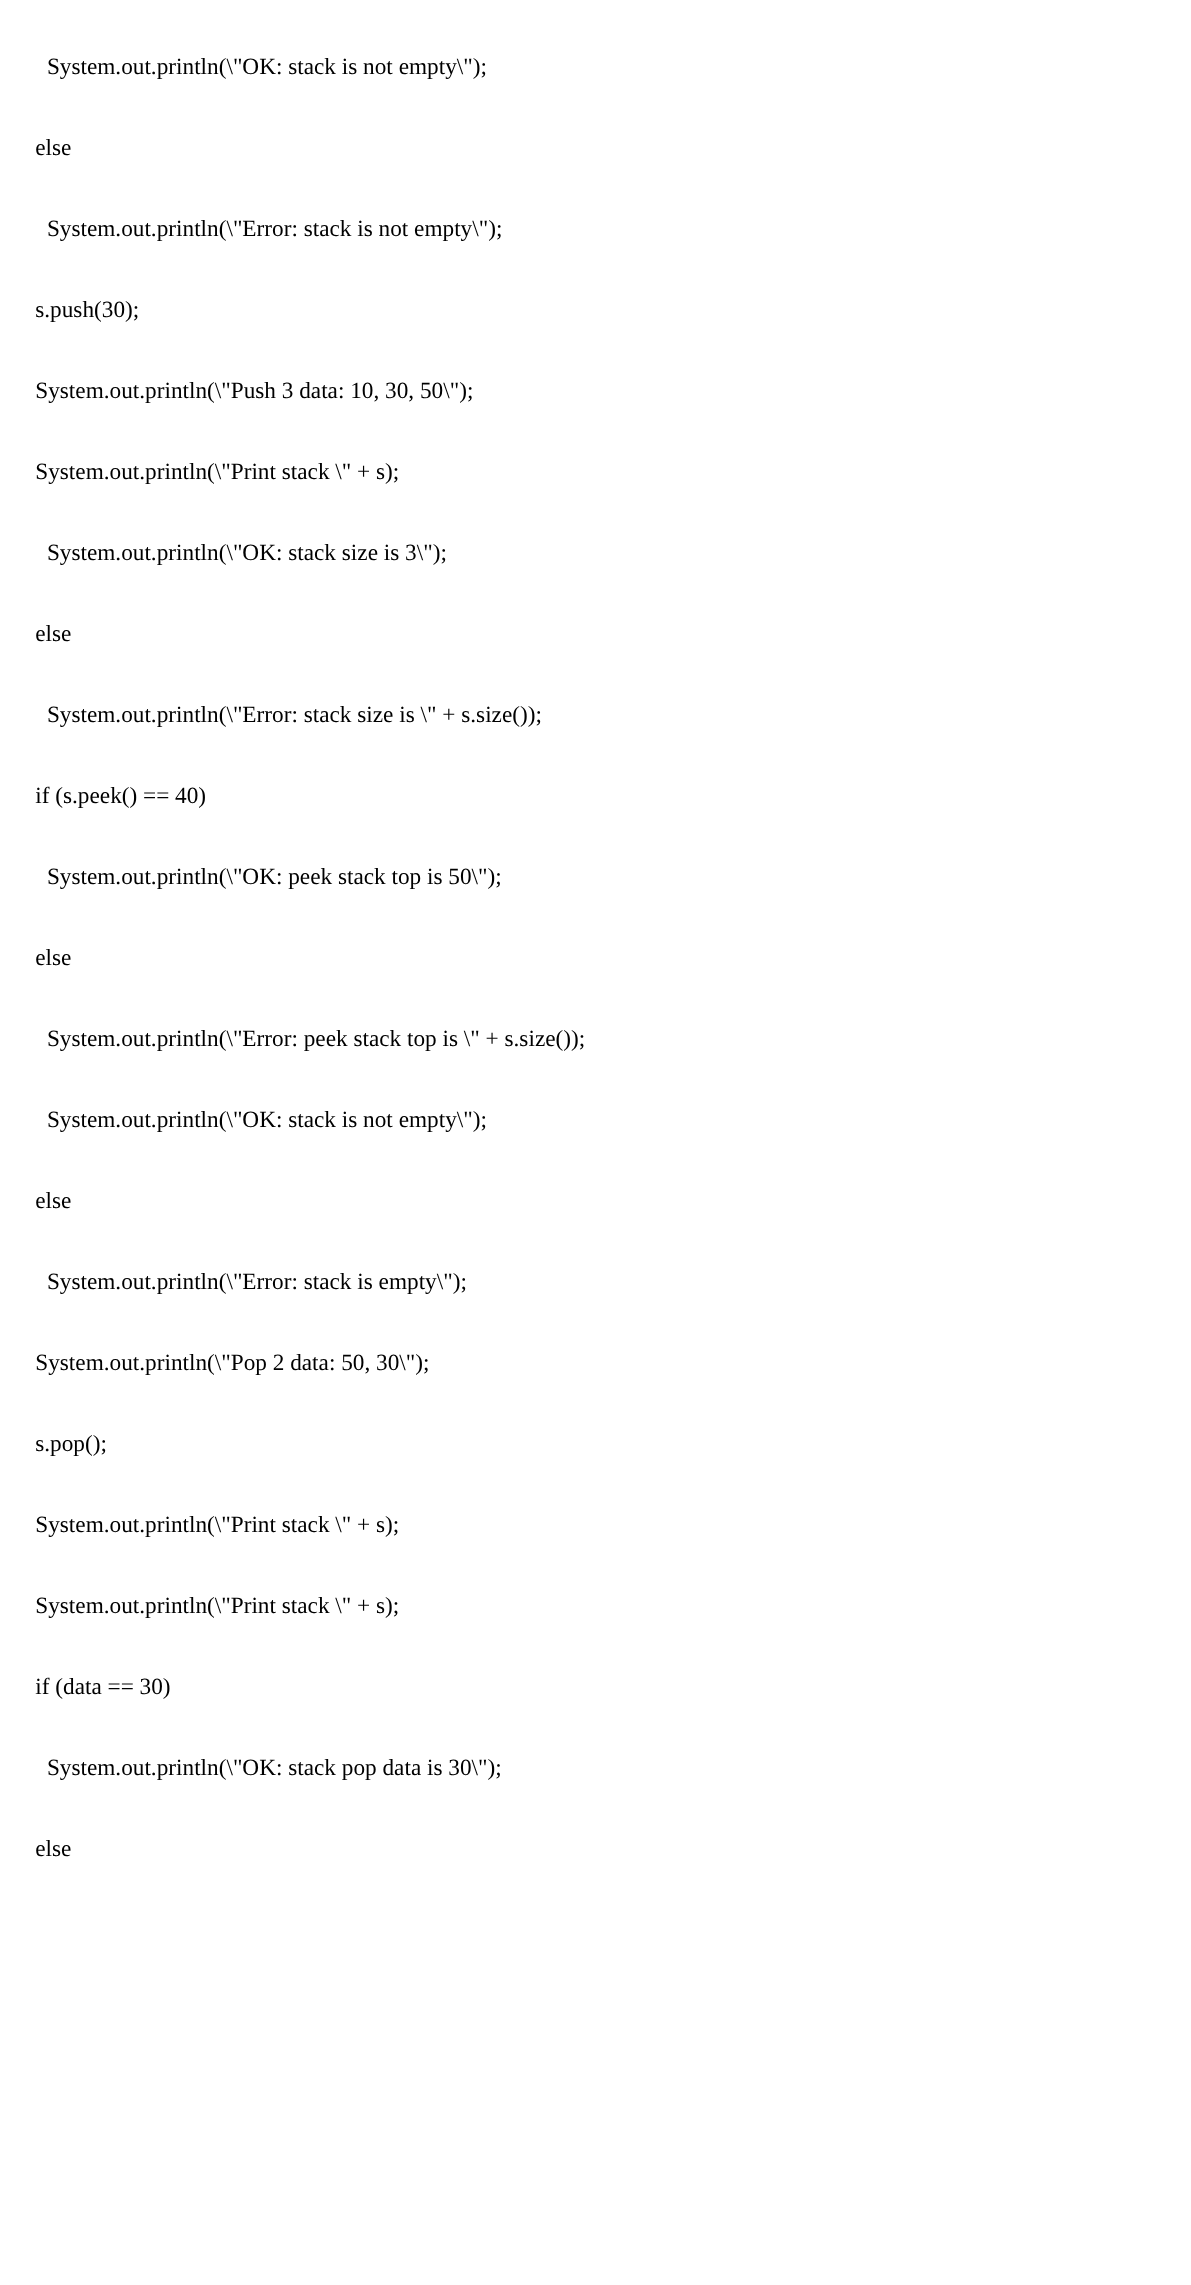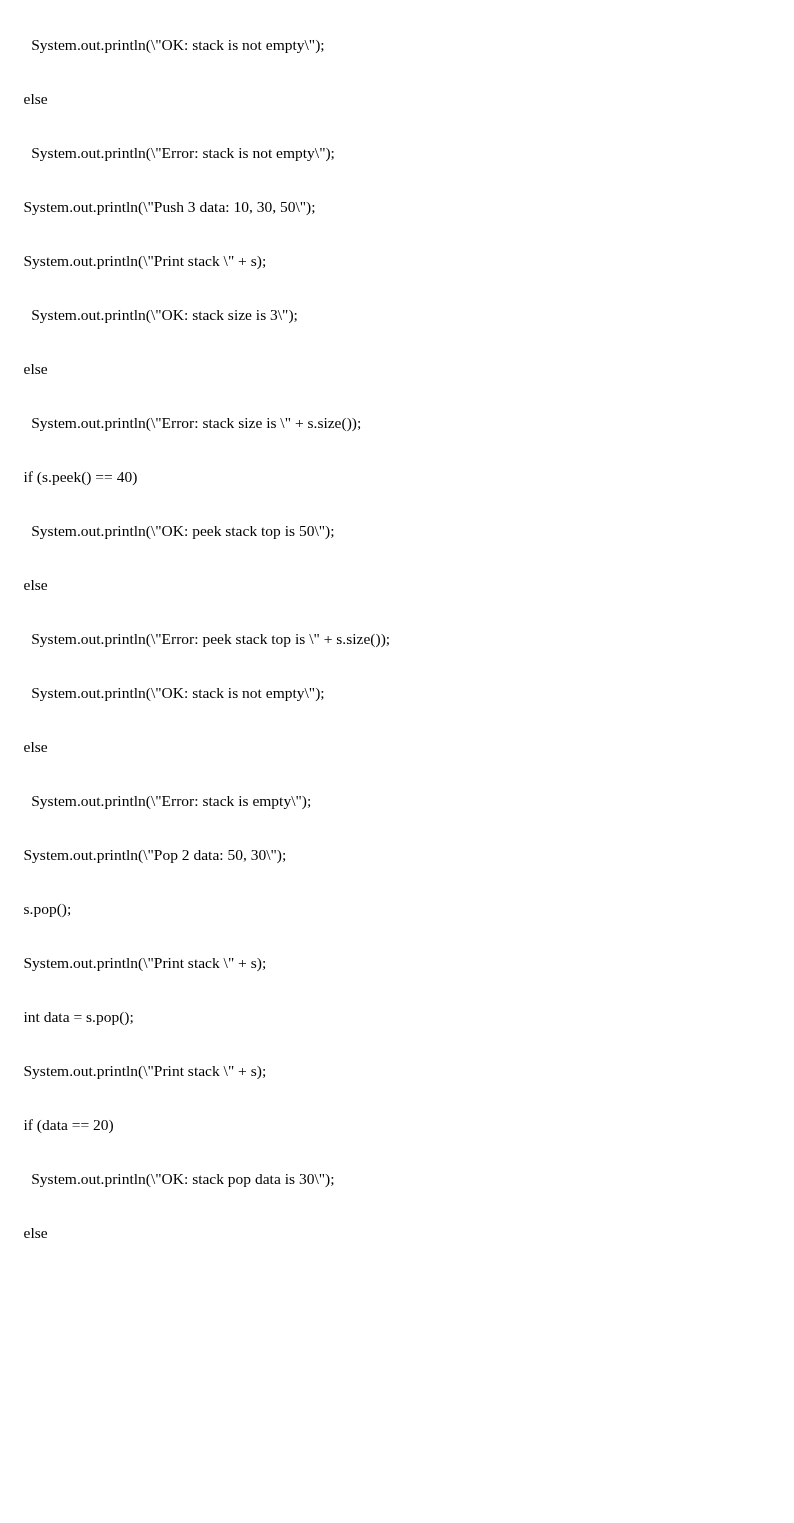--- a/index.html
+++ b/index.html
@@ -34,38 +34,38 @@
 </style>
 </head>
 <body>
 
 <div class="page">
 
   <div class="code-block">
     <div class="code-line">      System.out.println(\"OK: stack is not empty\");</div>
     <div class="code-line">    else</div>
     <div class="code-line">      System.out.println(\"Error: stack is not empty\");</div>
+    <div class="code-line">    s.push(30);</div>
     <div class="code-line">    System.out.println(\"Push 3 data: 10, 30, 50\");</div>
     <div class="code-line">    System.out.println(\"Print stack \" + s);</div>
     <div class="code-line">      System.out.println(\"OK: stack size is 3\");</div>
     <div class="code-line">    else</div>
     <div class="code-line">      System.out.println(\"Error: stack size is \" + s.size());</div>
     <div class="code-line">    if (s.peek() == 40)</div>
     <div class="code-line">      System.out.println(\"OK: peek stack top is 50\");</div>
     <div class="code-line">    else</div>
     <div class="code-line">      System.out.println(\"Error: peek stack top is \" + s.size());</div>
     <div class="code-line">      System.out.println(\"OK: stack is not empty\");</div>
     <div class="code-line">    else</div>
     <div class="code-line">      System.out.println(\"Error: stack is empty\");</div>
     <div class="code-line">    System.out.println(\"Pop 2 data: 50, 30\");</div>
     <div class="code-line">    s.pop();</div>
     <div class="code-line">    System.out.println(\"Print stack \" + s);</div>
-    <div class="code-line">    int data = s.pop();</div>
     <div class="code-line">    System.out.println(\"Print stack \" + s);</div>
-    <div class="code-line">    if (data == 20)</div>
+    <div class="code-line">    if (data == 30)</div>
     <div class="code-line">      System.out.println(\"OK: stack pop data is 30\");</div>
     <div class="code-line">    else</div>
     
     
     
     
     
   </div>
 
 </div>

